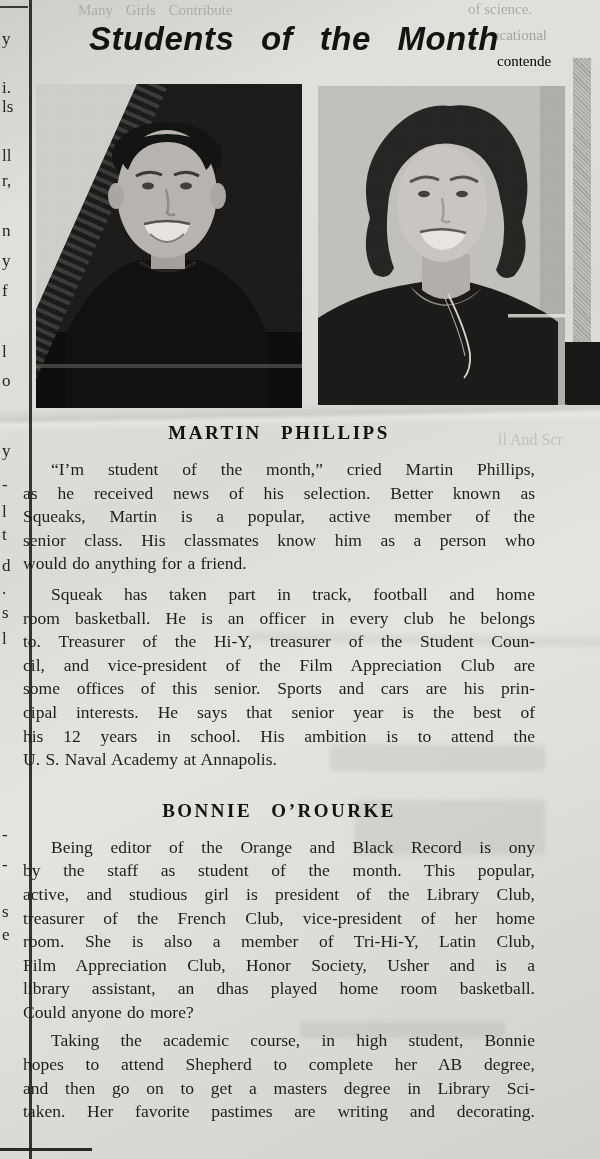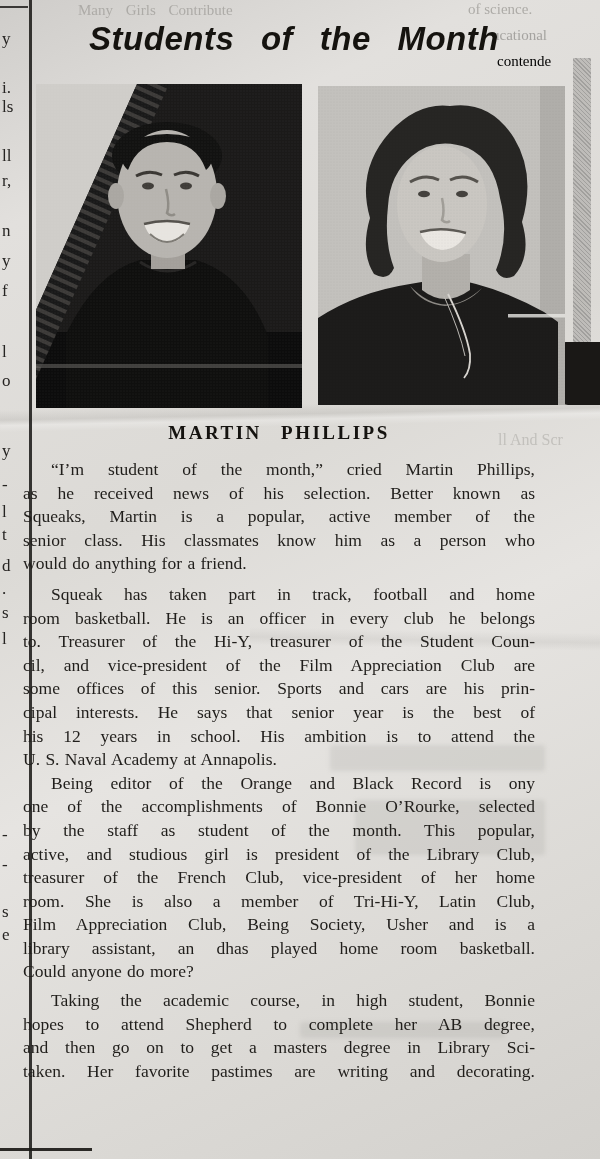--- a/index.html
+++ b/index.html
@@ -195,28 +195,28 @@
     <div class="para para-m2">
         <div class="tline tline-first">Squeak has taken part in track, football and home</div>
         <div class="tline">room basketball. He is an officer in every club he belongs</div>
         <div class="tline">to. Treasurer of the Hi-Y, treasurer of the Student Coun-</div>
         <div class="tline">cil, and vice-president of the Film Appreciation Club are</div>
         <div class="tline">some offices of this senior. Sports and cars are his prin-</div>
         <div class="tline">cipal interests. He says that senior year is the best of</div>
         <div class="tline">his 12 years in school. His ambition is to attend the</div>
         <div class="tline tline-last">U. S. Naval Academy at Annapolis.</div>
       </div>
+    <h2 class="h-bonnie">BONNIE O’ROURKE</h2>
     <div class="para para-b1">
         <div class="tline tline-first">Being editor of the Orange and Black Record is ony</div>
-        <div class="tline">one of the accomplishments of Bonnie O’Rourke, selected</div>
         <div class="tline">by the staff as student of the month. This popular,</div>
         <div class="tline">active, and studious girl is president of the Library Club,</div>
         <div class="tline">treasurer of the French Club, vice-president of her home</div>
         <div class="tline">room. She is also a member of Tri-Hi-Y, Latin Club,</div>
-        <div class="tline">Film Appreciation Club, Being Society, Usher and is a</div>
+        <div class="tline">Film Appreciation Club, Honor Society, Usher and is a</div>
         <div class="tline">library assistant, an dhas played home room basketball.</div>
         <div class="tline tline-last">Could anyone do more?</div>
       </div>
     <div class="para para-b2" data-justify-all="1">
         <div class="tline tline-first">Taking the academic course, in high student, Bonnie</div>
         <div class="tline">hopes to attend Shepherd to complete her AB degree,</div>
         <div class="tline">and then go on to get a masters degree in Library Sci-</div>
         <div class="tline tline-last">taken. Her favorite pastimes are writing and decorating.</div>
       </div>
   </div>

